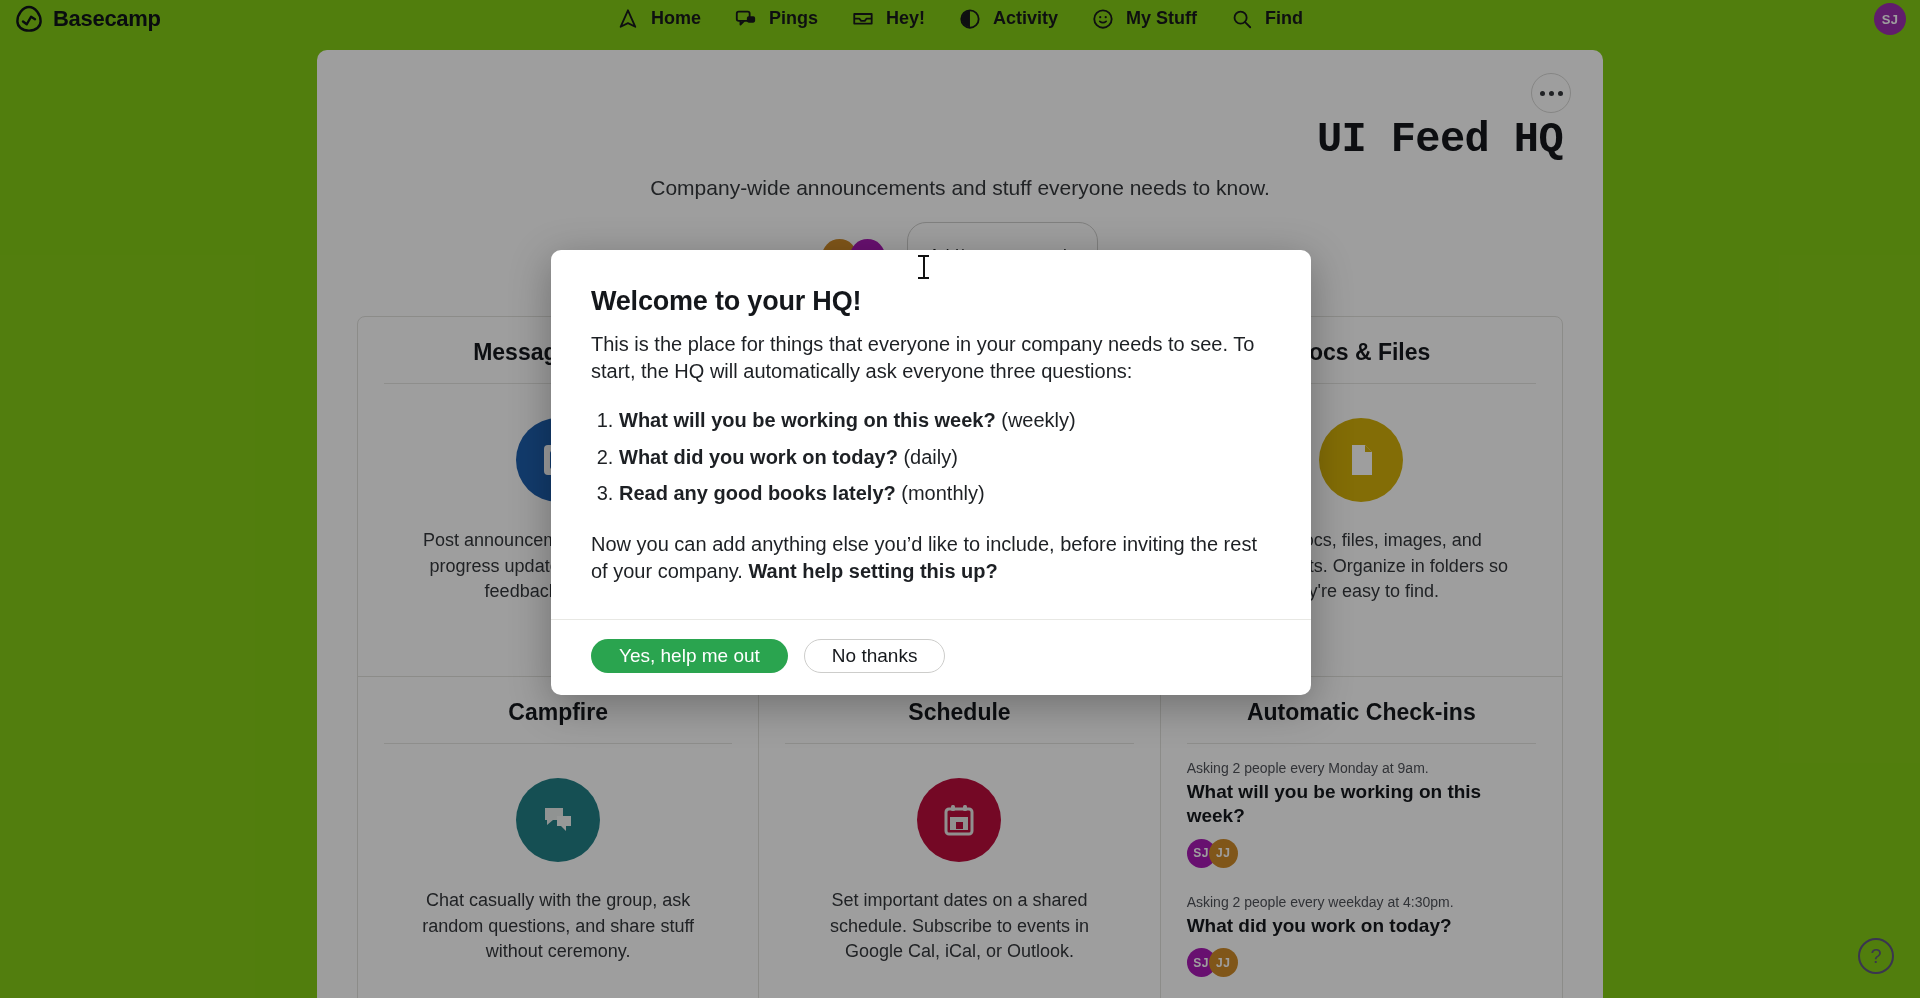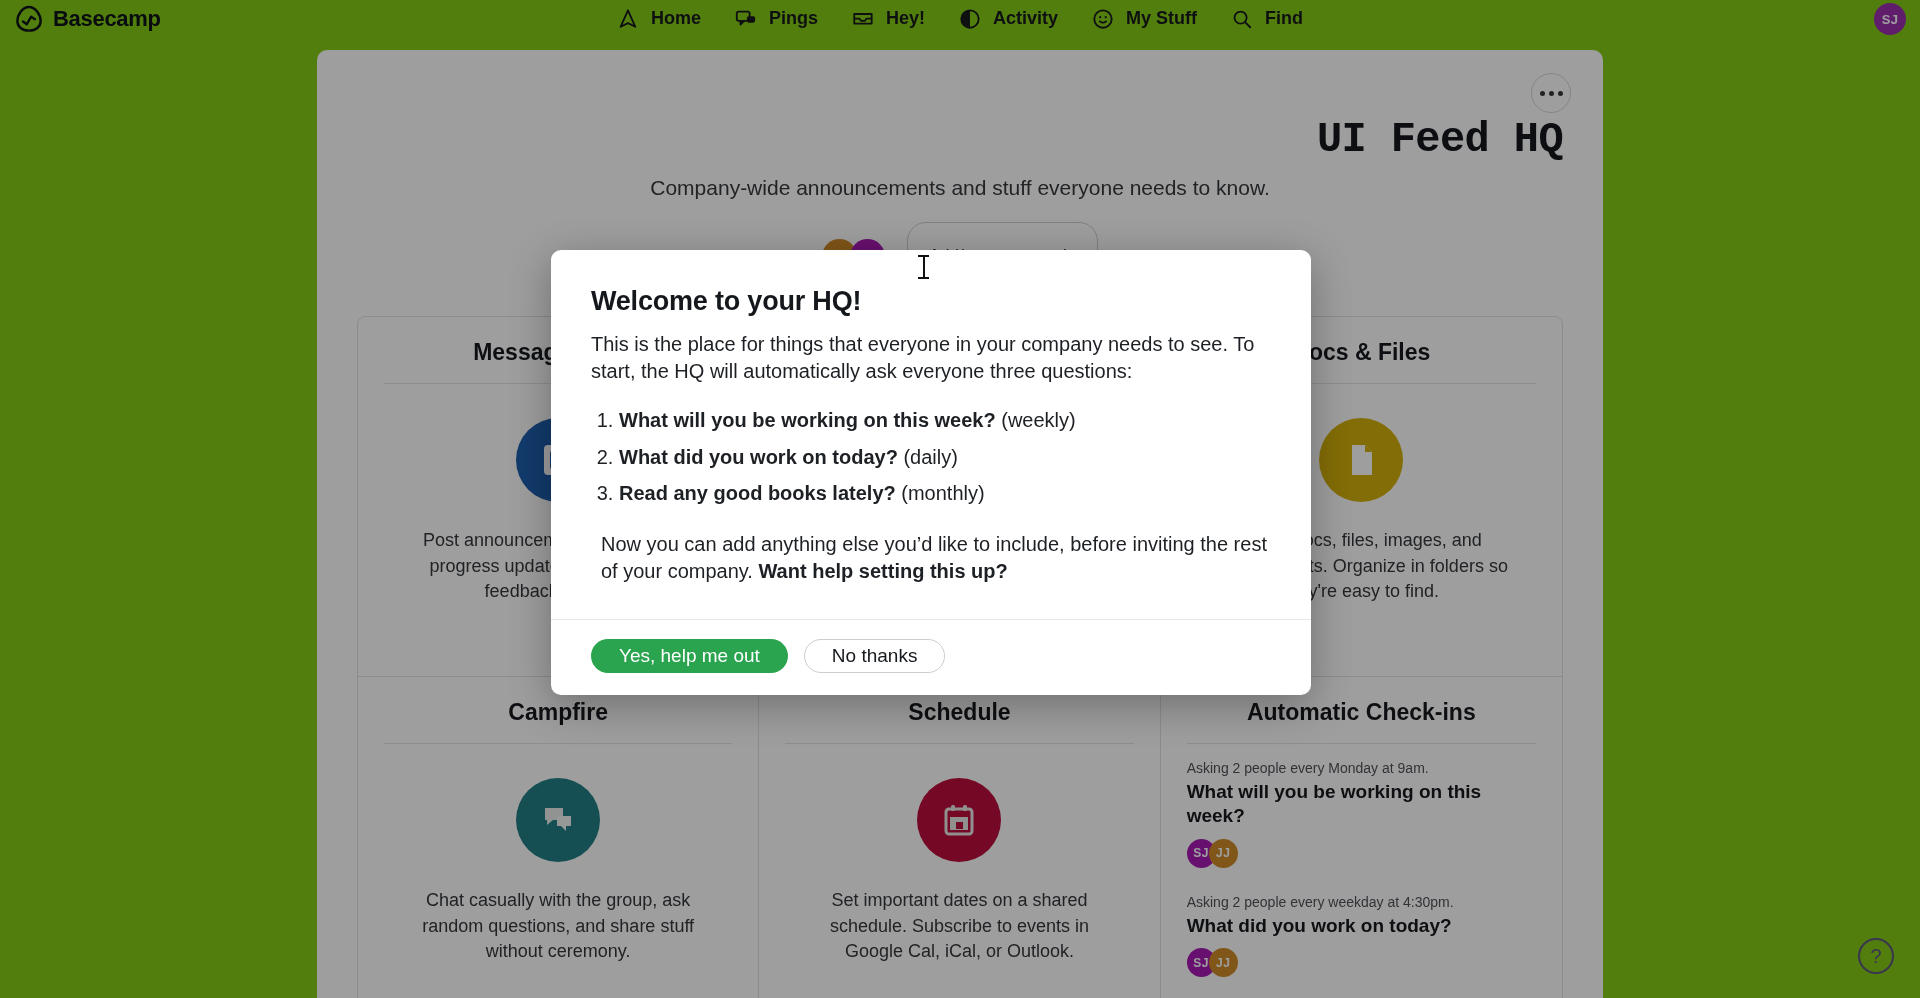--- a/index.html
+++ b/index.html
@@ -178,21 +178,21 @@
   }
   .modal-p {
     font-size: 20px; line-height: 1.36; color: #1d2024;
   }
   .modal-list {
     margin: 22px 0 24px 28px;
     font-size: 20px; line-height: 1.36; color: #1d2024;
   }
   .modal-list li { margin-bottom: 9px; }
   .modal-list li b { font-weight: bold; }
-  .modal-p.last { margin-top: 4px; margin-left: 10px; }
+  .modal-p.last { margin-top: 4px; }
   .modal-p b { font-weight: bold; }
   .modal-foot {
     border-top: 1px solid #e8e8e4;
     padding: 19px 40px 22px;
     display: flex; align-items: center; gap: 16px;
   }
   .btn {
     font-family: "Liberation Sans", sans-serif;
     font-size: 19px; cursor: pointer;
     border-radius: 26px;

